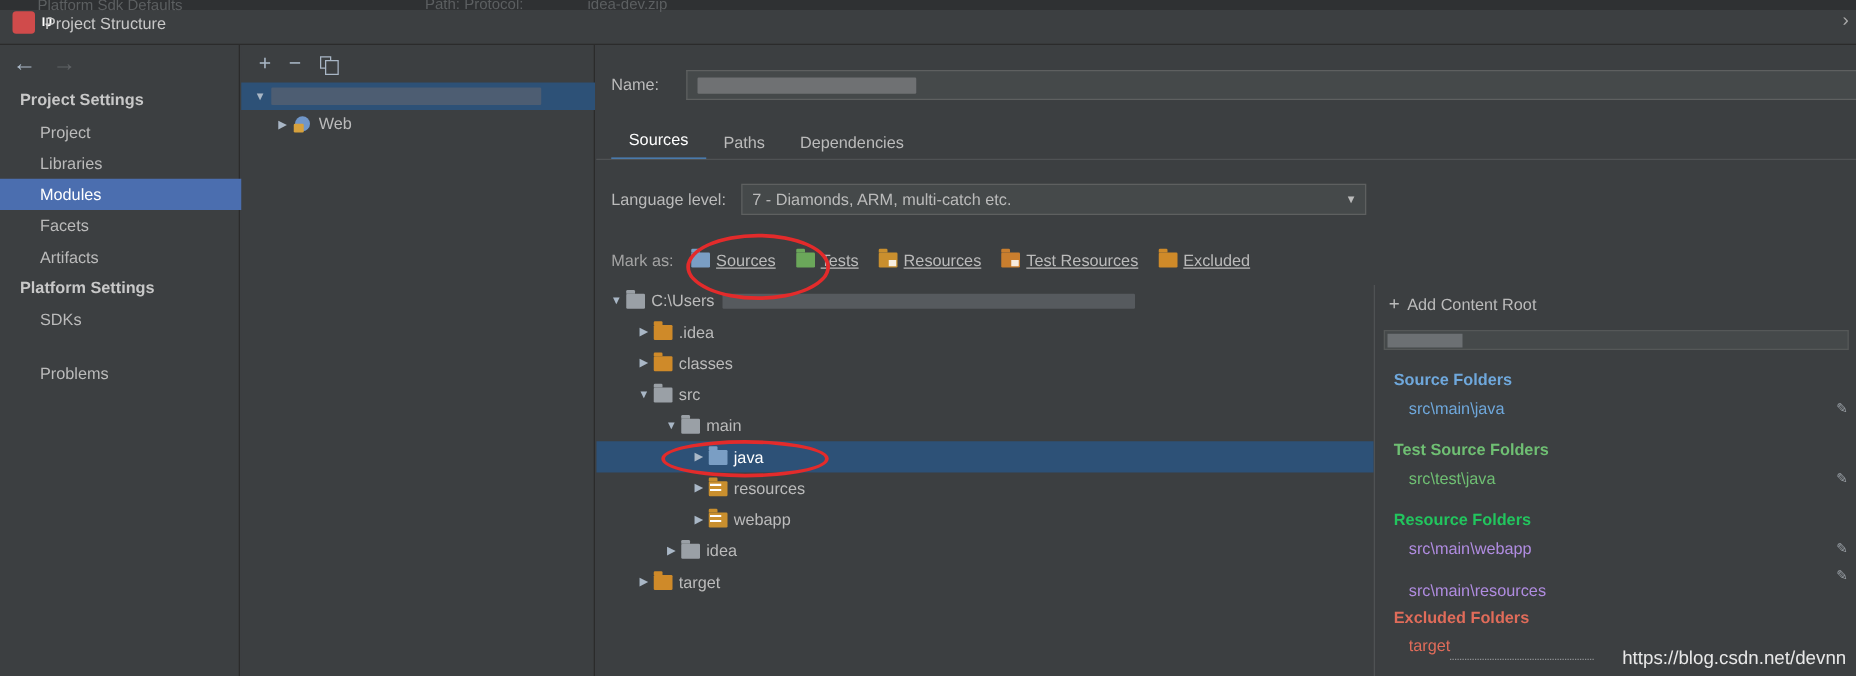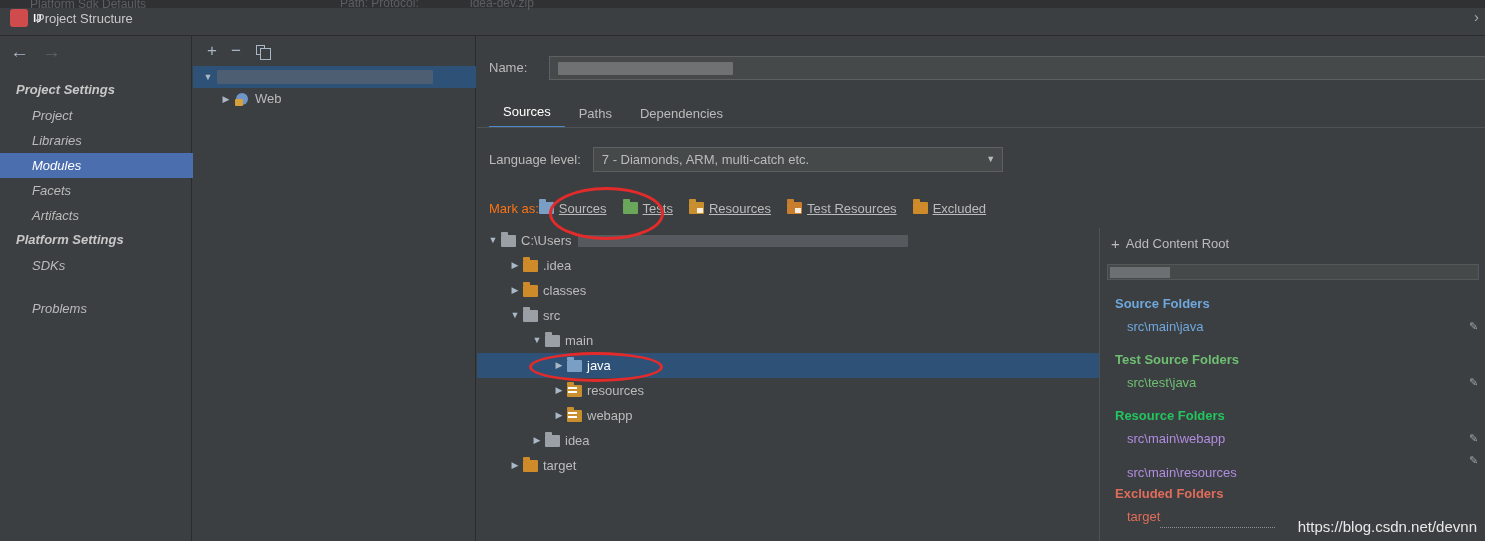--- a/index.html
+++ b/index.html
@@ -205,41 +205,41 @@
     background: #4f5254;
   }
 
   .lang-row {
     position: absolute; left: 12px; top: 110px; height: 26px;
     display: flex; align-items: center;
   }
   .lang-label { font-size: 13px; color: #bbbbbb; margin-right: 12px; }
   .combo {
     position: relative;
-    width: 410px; height: 25px;
+    width: 500px; height: 25px;
     background: #45494a;
     border: 1px solid #5e6060;
     display: flex; align-items: center;
   }
   .combo span.val {
     padding-left: 8px; font-size: 13px; color: #bbbbbb;
     white-space: nowrap;
   }
   .combo .arrow-btn {
     position: absolute; right: 0; top: 0; width: 22px; height: 23px;
     display: flex; align-items: center; justify-content: center;
     color: #bbbbbb; font-size: 9px;
   }
 
   
   .mark-row {
     position: absolute; left: 12px; top: 160px; height: 24px;
     display: flex; align-items: center;
   }
-  .mark-label { font-size: 13px; color: #f97316; }
+  .mark-label { font-size: 13px; color: #a3a3a3; margin-right: 14px; }
   .mark-btn {
     display: flex; align-items: center;
     margin-right: 16px;
     cursor: pointer;
     font-size: 13px; color: #bbbbbb;
     white-space: nowrap;
   }
   .mark-btn .ul { text-decoration: underline; }
   .folder {
     position: relative;
@@ -393,21 +393,21 @@
     <div class="title-text">Project Structure</div>
     <div class="close-chevron">›</div>
   </div>
 
   <div class="sidebar">
     <div class="nav-arrows">
       <div class="arrow back">←</div>
       <div class="arrow fwd">→</div>
     </div>
 
-    <div style="position:absolute; left:0; top:42px; width:212px;font-style:italic;">
+    <div style="position:absolute; left:0; top:32px; width:212px;">
       <div class="sb-group">Project Settings</div>
       <div class="sb-item">Project</div>
       <div class="sb-item">Libraries</div>
       <div class="sb-item selected">Modules</div>
       <div class="sb-item">Facets</div>
       <div class="sb-item">Artifacts</div>
 
       <div class="sb-group">Platform Settings</div>
       <div class="sb-item">SDKs</div>
 

